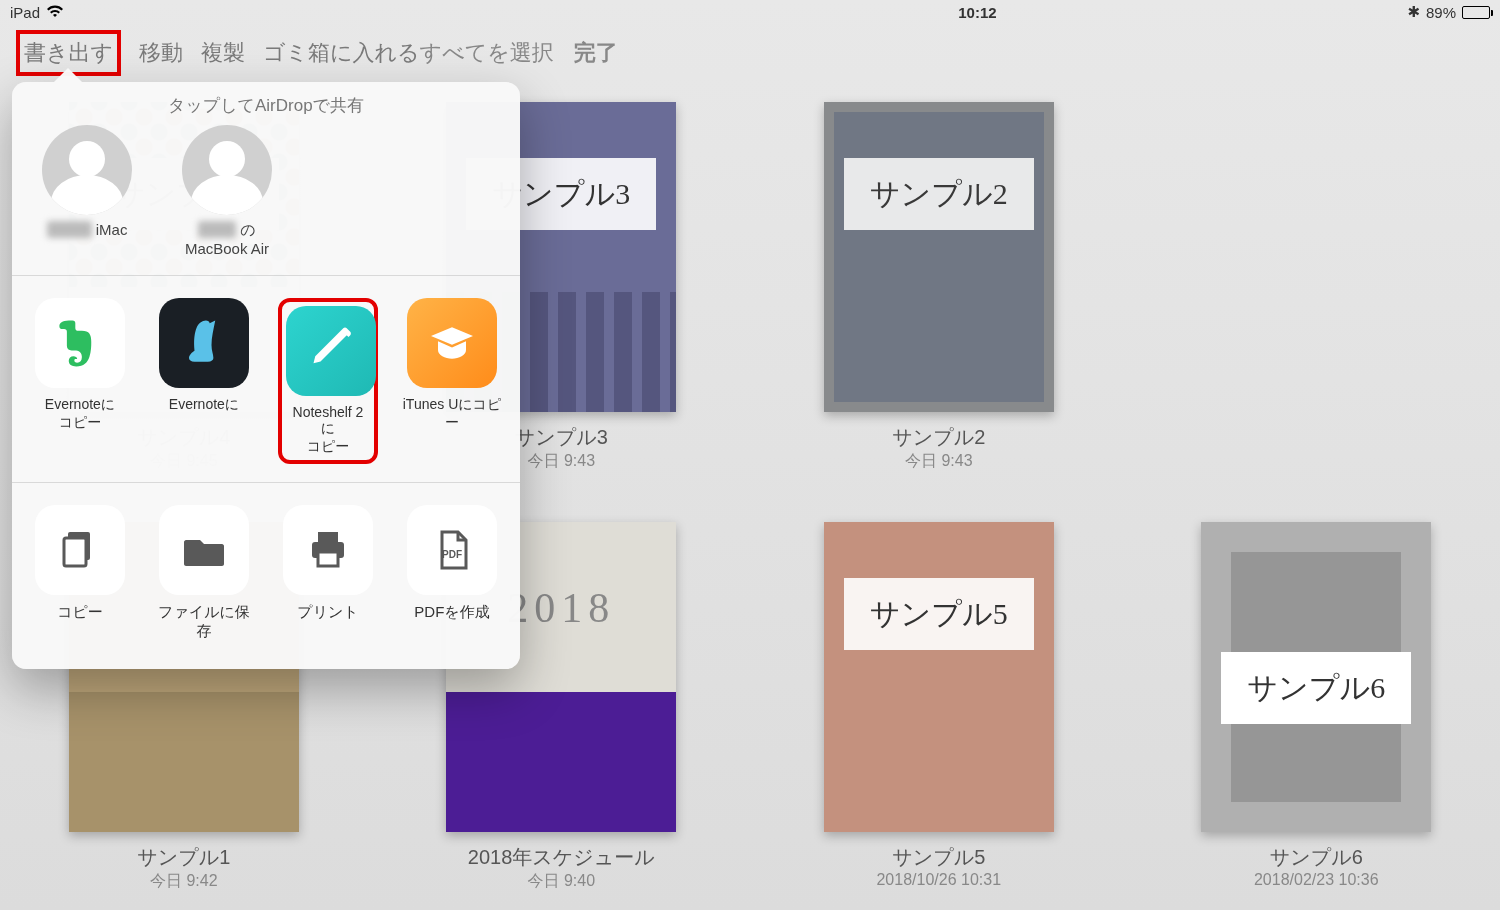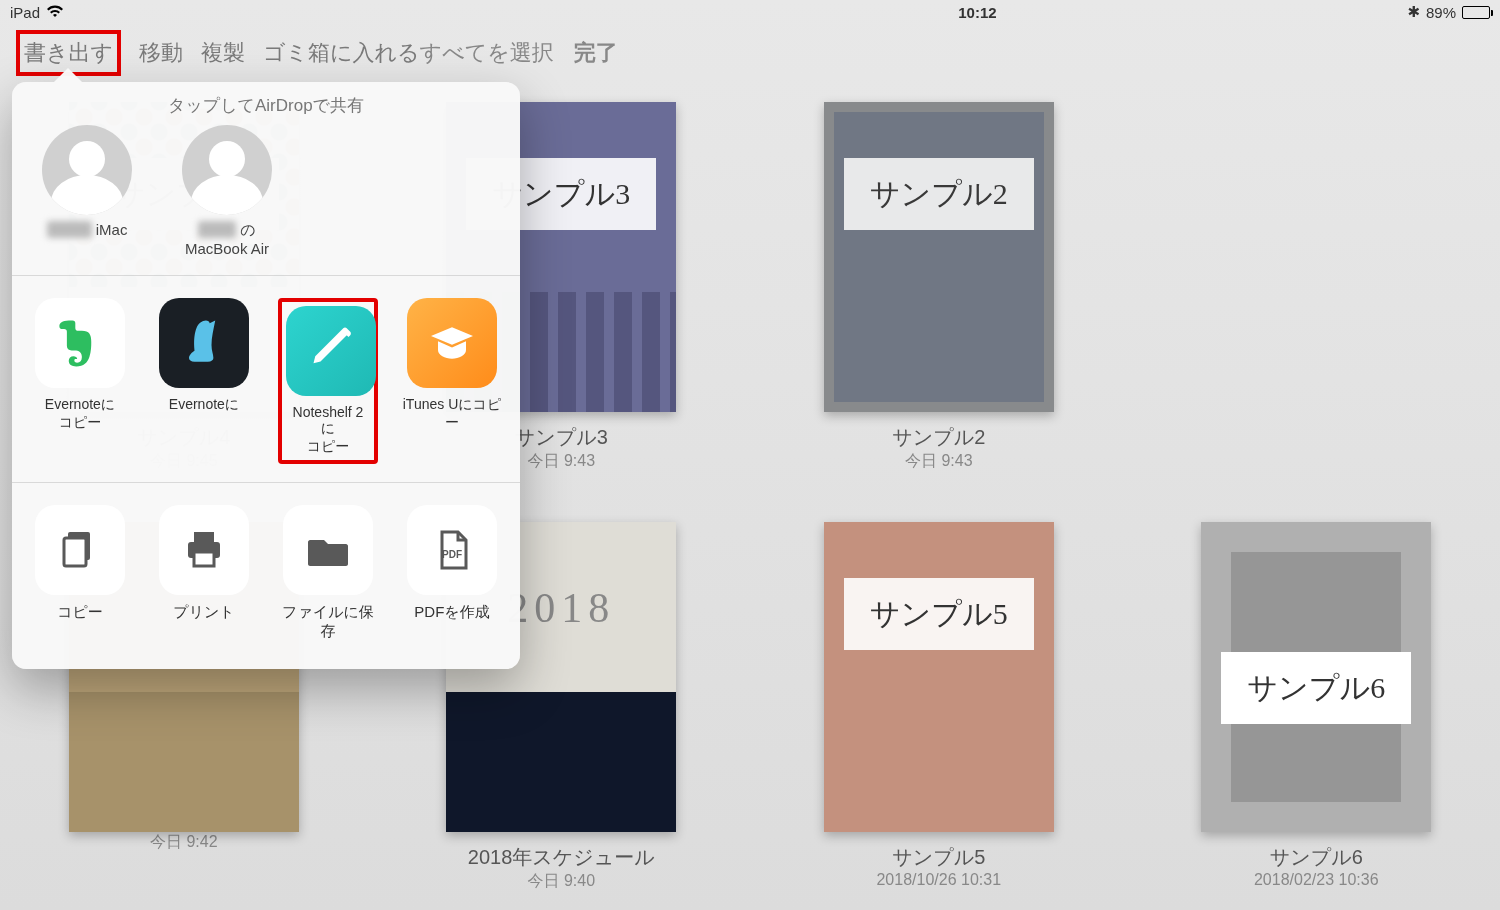--- a/index.html
+++ b/index.html
@@ -80,21 +80,21 @@
       radial-gradient(circle at 15px 15px, #3f8e8c 8px, transparent 9px) 15px 15px/30px 30px,
       #e9e1d1;
   }
   .cov3 { background: #6a6c97; }
   .cov3::after { content:""; position:absolute; bottom:0; left:0; right:0; height:120px;
     background: repeating-linear-gradient(90deg,#55567e 0 18px,#6a6c97 18px 28px);
   }
   .cov2 { background: #6f7785; }
   .cov1 { background: #bfa77b; }
   .cov1::before {content:""; position:absolute; top:170px; bottom:0; left:0; right:0; background:#a7926a;}
-  .cov-sched { background:#0f172a; }
+  .cov-sched { background:#4c1d95; }
   .cov-sched::before { content:""; position:absolute; top:0; left:0; right:0; height:170px; background:#dfddd6;}
   .cov-sched .cover-label { background:transparent; top:50px; font-size:42px; letter-spacing:6px; color:#888;}
   .cov5 { background:#c4917e; }
   .cov6 { background:#b0b0b0; }
   .cov6::before{content:""; position:absolute; top:30px; bottom:30px; left:30px; right:30px; background:#969696;}
 
   
   .share-sheet {
     position:absolute;
     top: 82px; left: 12px;
@@ -115,21 +115,21 @@
   .airdrop-row { display:flex; gap:30px; padding: 0 20px;}
   .airdrop-item { text-align:center; width:110px; font-size:15px; color:#444;}
   .avatar { width:90px; height:90px; border-radius:50%; background:#d0d0d0; margin:0 auto 6px; position:relative; overflow:hidden;}
   .avatar::before{content:""; position:absolute; top:16px; left:50%; transform:translateX(-50%); width:36px; height:36px; background:#fff; border-radius:50%;}
   .avatar::after{content:""; position:absolute; bottom:-14px; left:50%; transform:translateX(-50%); width:72px; height:54px; background:#fff; border-radius:50% 50% 0 0;}
   .blur { filter: blur(3px); display:inline-block; background:#bbb; color:transparent; border-radius:3px;}
 
   .app-row { display:flex; gap:24px; padding: 12px 18px 0;}
   .app-item { width:100px; text-align:center; font-size:14px; color:#333;}
   .app-icon { width:90px; height:90px; border-radius:20px; margin:0 auto 8px; display:flex; align-items:center; justify-content:center;}
-  .app-item.hlt { border:4px solid #e30000; padding:4px; border-radius:4px;}
+  .app-item.hlt { border:4px solid #e30000; padding:4px; border-radius:12px;}
   .ic-evernote { background:#fff;}
   .ic-kindle { background:#1a1f25;}
   .ic-noteshelf { background: linear-gradient(135deg,#2dd4cf,#1fb9b4);}
   .ic-itunesu { background: linear-gradient(135deg,#ffb347,#ff8c1a);}
 
   .action-row { display:flex; gap:24px; padding: 12px 18px 4px;}
   .action-item { width:100px; text-align:center; font-size:15px; color:#333;}
   .action-icon { width:90px; height:90px; border-radius:20px; background:#fff; margin:0 auto 8px;
     display:flex; align-items:center; justify-content:center; color:#595959;}
   .action-icon svg { width:48px; height:48px; }
@@ -188,20 +188,21 @@
       <div class="cover-label">サンプル2</div>
       <div class="selected-overlay"></div>
     </div>
     <div class="doc-title">サンプル2</div>
     <div class="doc-sub">今日 9:43</div>
   </div>
   <div class="doc" style="visibility:hidden"></div>
 
   <div class="doc">
     <div class="cover cov1"></div>
+    <div class="doc-title">サンプル1</div>
     <div class="doc-sub">今日 9:42</div>
   </div>
   <div class="doc">
     <div class="cover cov-sched">
       <div class="cover-label">2018</div>
     </div>
     <div class="doc-title">2018年スケジュール</div>
     <div class="doc-sub">今日 9:40</div>
   </div>
   <div class="doc">
@@ -286,34 +287,34 @@
           <svg viewBox="0 0 48 48">
               <rect x="12" y="6" width="22" height="28" rx="2" fill="#595959"></rect>
               <rect x="8" y="12" width="22" height="28" rx="2" fill="#fff" stroke="#595959" stroke-width="3"></rect>
             </svg>
         </div>
         <div>コピー</div>
       </div>
       <div class="action-item">
         <div class="action-icon">
           <svg viewBox="0 0 48 48">
+              <path fill="#595959" d="M6 14h14l4 4h18c1 0 2 1 2 2v18c0 1-1 2-2 2H6c-1 0-2-1-2-2V16c0-1 1-2 2-2z"></path>
+            </svg>
+        </div>
+        <div>ファイルに保存</div>
+      </div>
+      <div class="action-item">
+        <div class="action-icon">
+          <svg viewBox="0 0 48 48">
               <rect x="14" y="6" width="20" height="10" fill="#595959"></rect>
               <rect x="8" y="16" width="32" height="16" rx="3" fill="#595959"></rect>
               <rect x="14" y="26" width="20" height="14" fill="#fff" stroke="#595959" stroke-width="3"></rect>
             </svg>
         </div>
         <div>プリント</div>
-      </div>
-      <div class="action-item">
-        <div class="action-icon">
-          <svg viewBox="0 0 48 48">
-              <path fill="#595959" d="M6 14h14l4 4h18c1 0 2 1 2 2v18c0 1-1 2-2 2H6c-1 0-2-1-2-2V16c0-1 1-2 2-2z"></path>
-            </svg>
-        </div>
-        <div>ファイルに保存</div>
       </div>
       <div class="action-item">
         <div class="action-icon">
           <svg viewBox="0 0 48 48">
               <path fill="none" stroke="#595959" stroke-width="3" d="M14 6h16l8 8v28H14z"></path>
               <path fill="none" stroke="#595959" stroke-width="3" d="M30 6v8h8"></path>
               <text x="24" y="32" font-size="10" text-anchor="middle" fill="#595959" font-weight="bold">PDF</text>
             </svg>
         </div>
         <div>PDFを作成</div>

